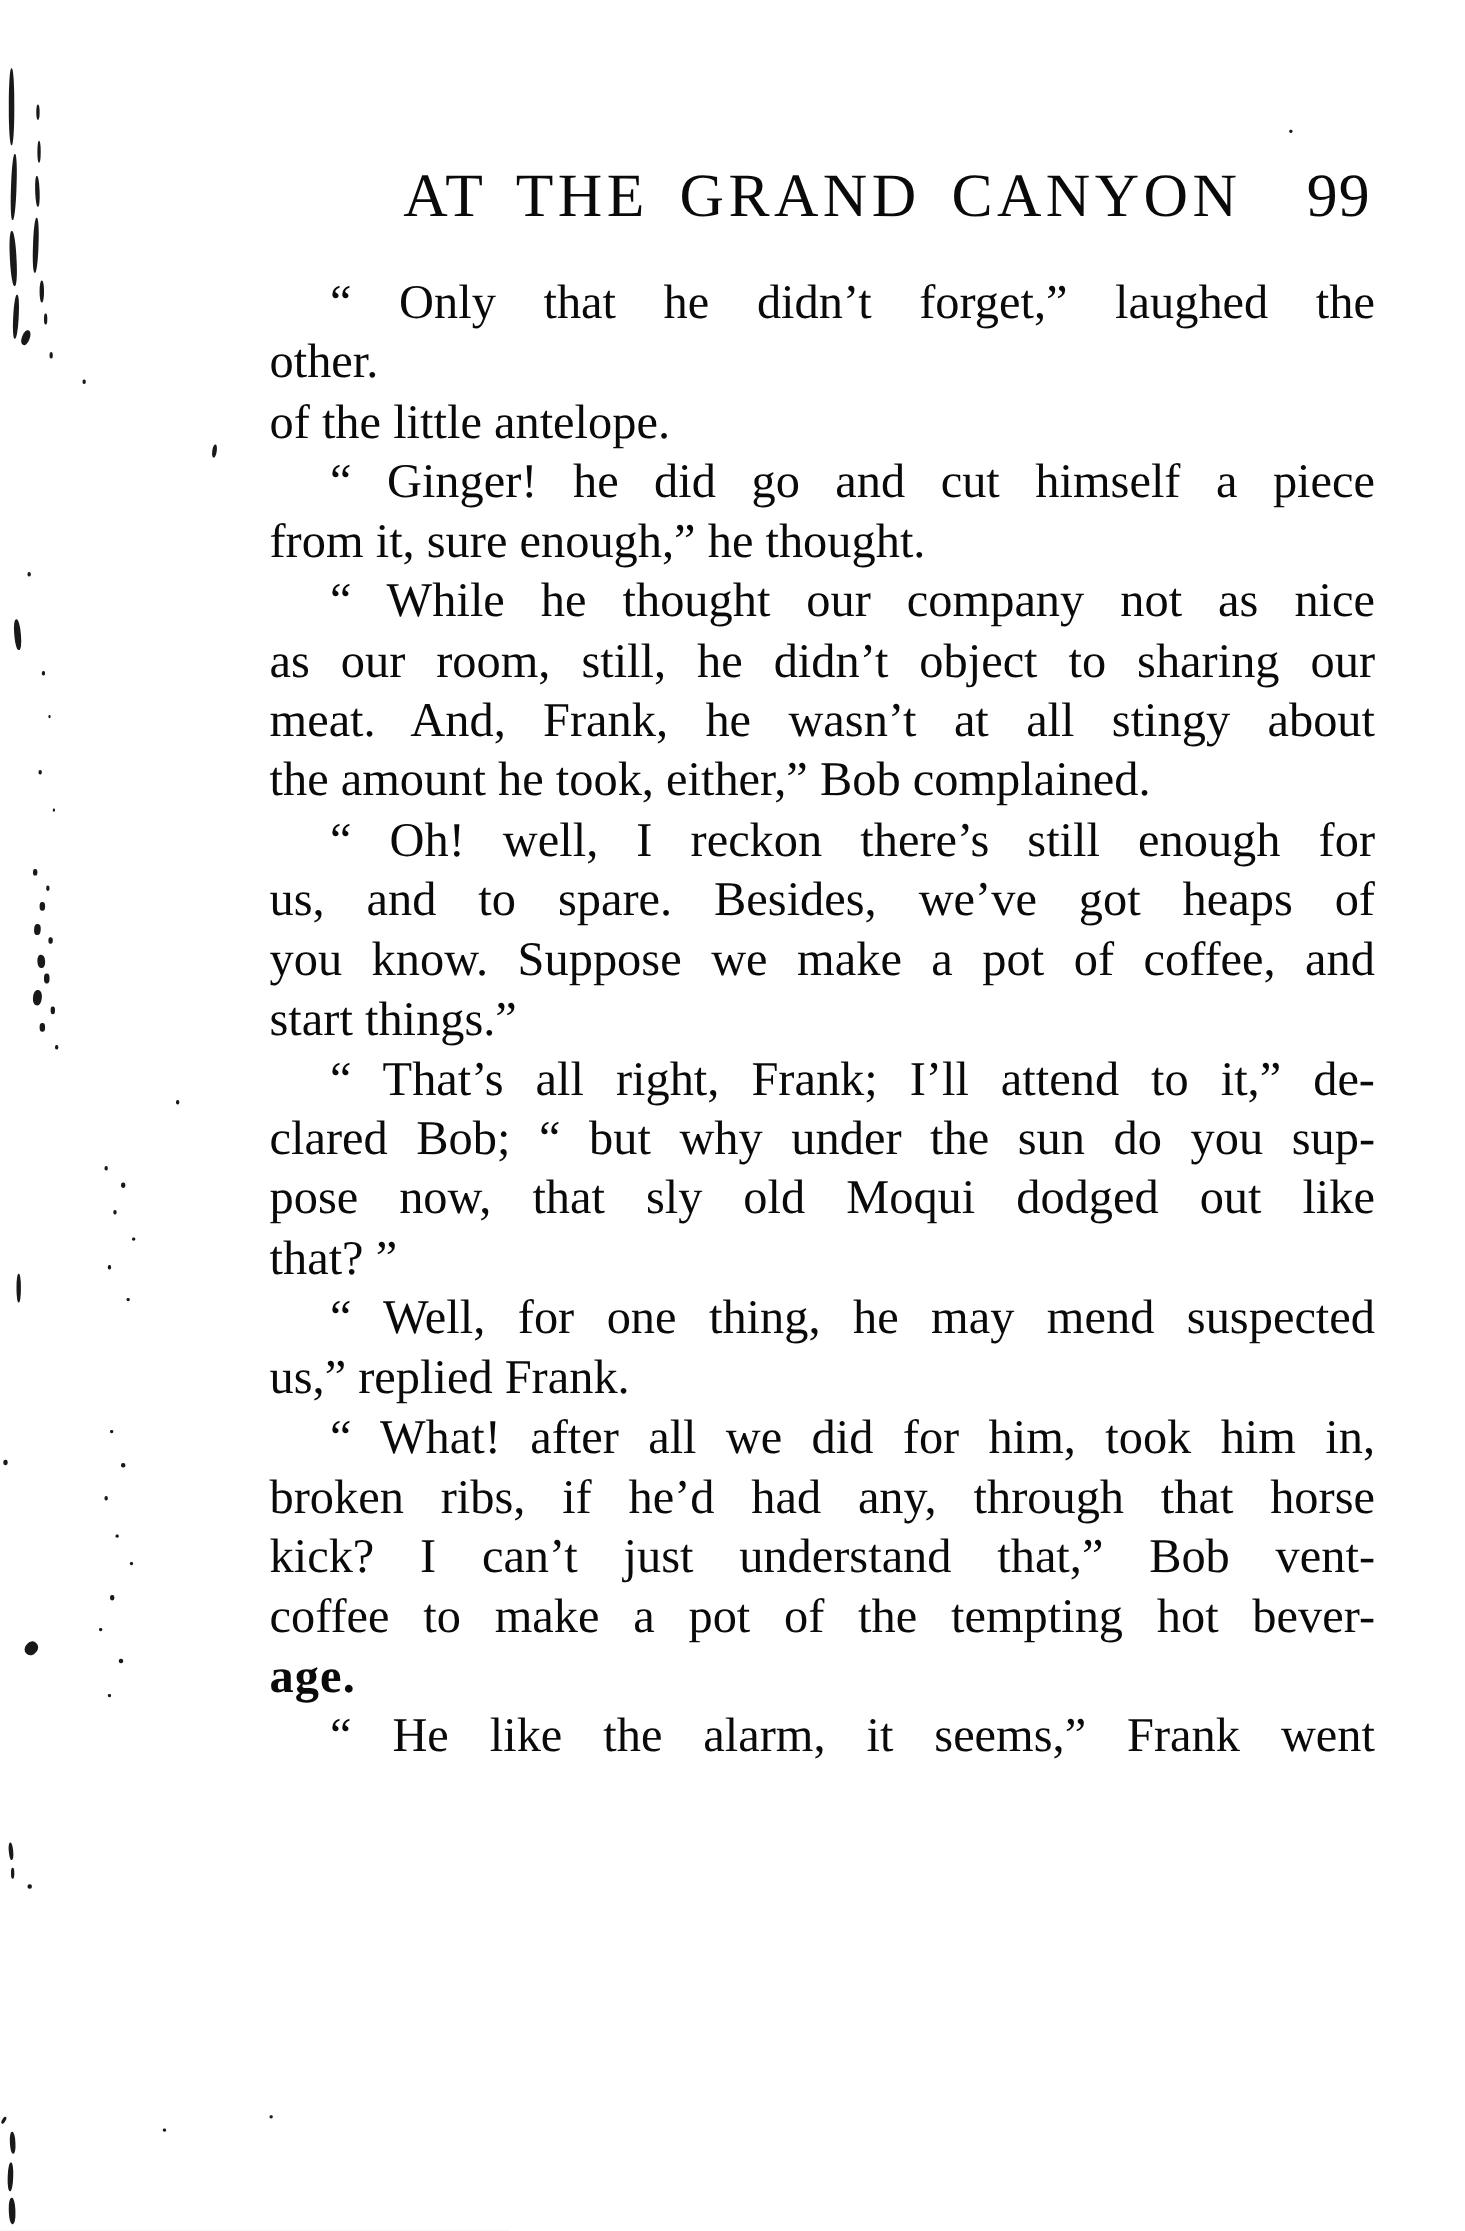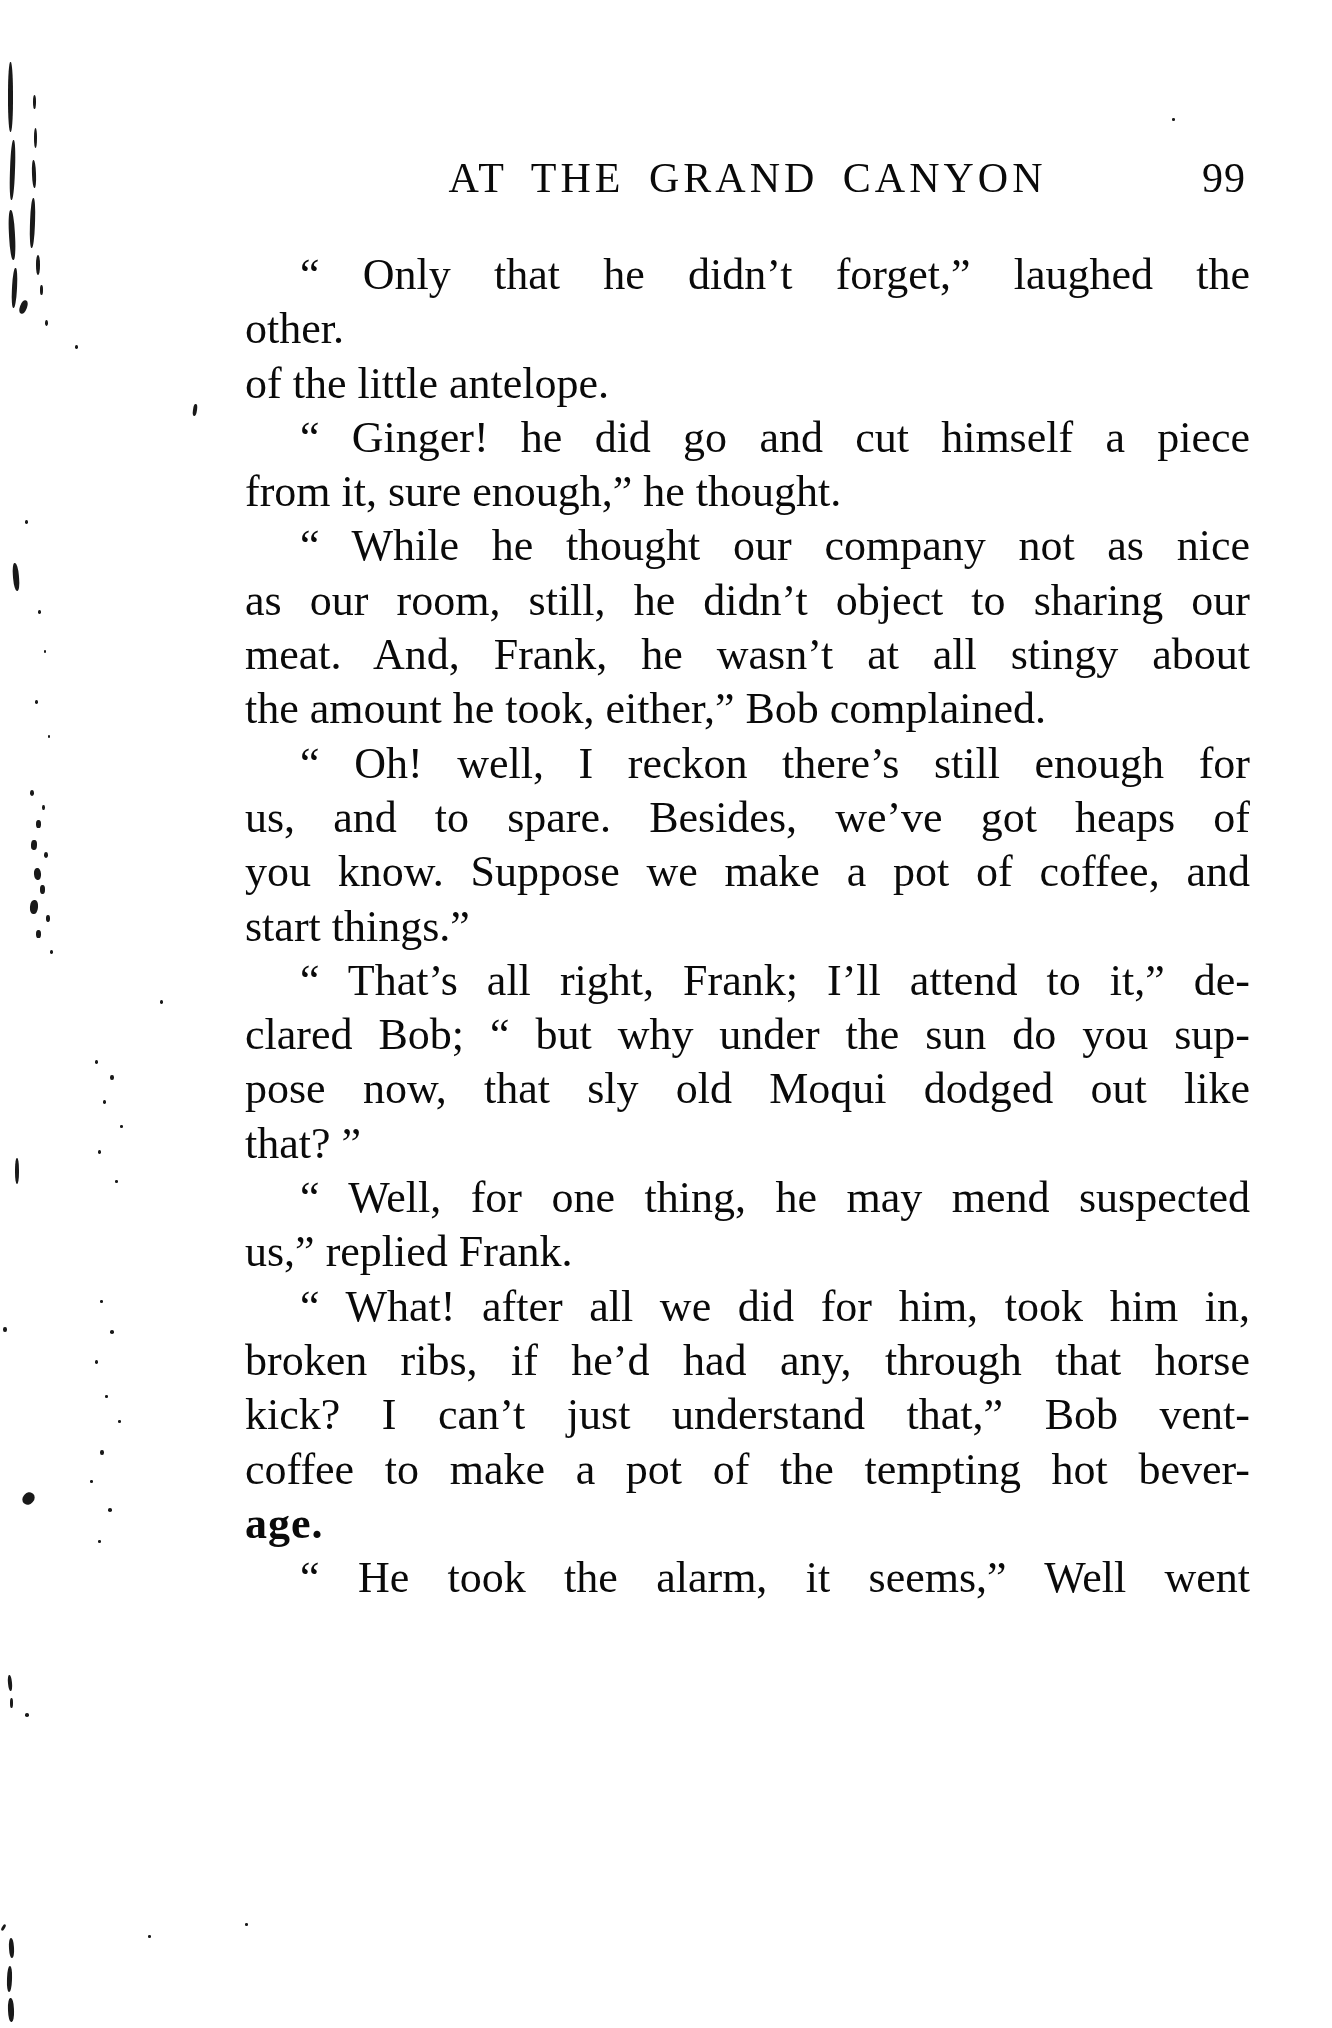--- a/index.html
+++ b/index.html
@@ -8,21 +8,21 @@
     width:1332px;height:2028px;
     background:#ffffff;
     overflow:hidden;
     font-family:"Liberation Serif","DejaVu Serif",serif;
     color:#0a0a0a;
   }
   .running-head{
     position:absolute;
     left:245px;top:156px;width:1005px;
     text-align:center;
-    font-size:42px;line-height:44px;
+    font-size:56px;line-height:44px;
     letter-spacing:4px;word-spacing:10px;
     white-space:nowrap;
   }
   .page-num{
     position:absolute;right:4px;top:0;
     letter-spacing:1px;word-spacing:normal;
   }
   .text-block{
     position:absolute;
     left:245px;top:248px;width:1005px;
@@ -67,21 +67,21 @@
       <div class="line j">clared Bob; “ but why under the sun do you sup-</div>
       <div class="line j">pose now, that sly old Moqui dodged out like</div>
       <div class="line">that? ”</div>
       <div class="line j indent">“ Well, for one thing, he may mend suspected</div>
       <div class="line">us,” replied Frank.</div>
       <div class="line j indent">“ What! after all we did for him, took him in,</div>
       <div class="line j">broken ribs, if he’d had any, through that horse</div>
       <div class="line j">kick?  I can’t just understand that,” Bob vent-</div>
       <div class="line j">coffee to make a pot of the tempting hot bever-</div>
       <div class="line b">age.</div>
-      <div class="line j indent">“ He took the alarm, it seems,” Well went</div>
+      <div class="line j indent">“ He like the alarm, it seems,” Frank went</div>
     </div>
 
   <div id="artifacts">
       <div class="artifact" style="left: 8px; top: 62px; width: 5px; height: 70px; transform: rotate(0deg);"></div>
       <div class="artifact" style="left: 10px; top: 140px; width: 5px; height: 60px; transform: rotate(2deg);"></div>
       <div class="artifact" style="left: 9px; top: 210px; width: 6px; height: 50px; transform: rotate(-3deg);"></div>
       <div class="artifact" style="left: 12px; top: 268px; width: 5px; height: 40px; transform: rotate(3deg);"></div>
       <div class="artifact" style="left: 20px; top: 300px; width: 7px; height: 14px; transform: rotate(20deg);"></div>
       <div class="artifact" style="left: 33px; top: 95px; width: 3px; height: 14px; transform: rotate(0deg);"></div>
       <div class="artifact" style="left: 34px; top: 128px; width: 3px; height: 20px; transform: rotate(0deg);"></div>

